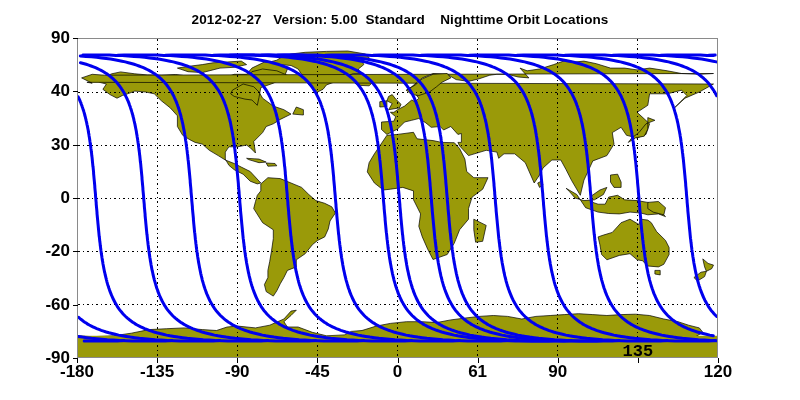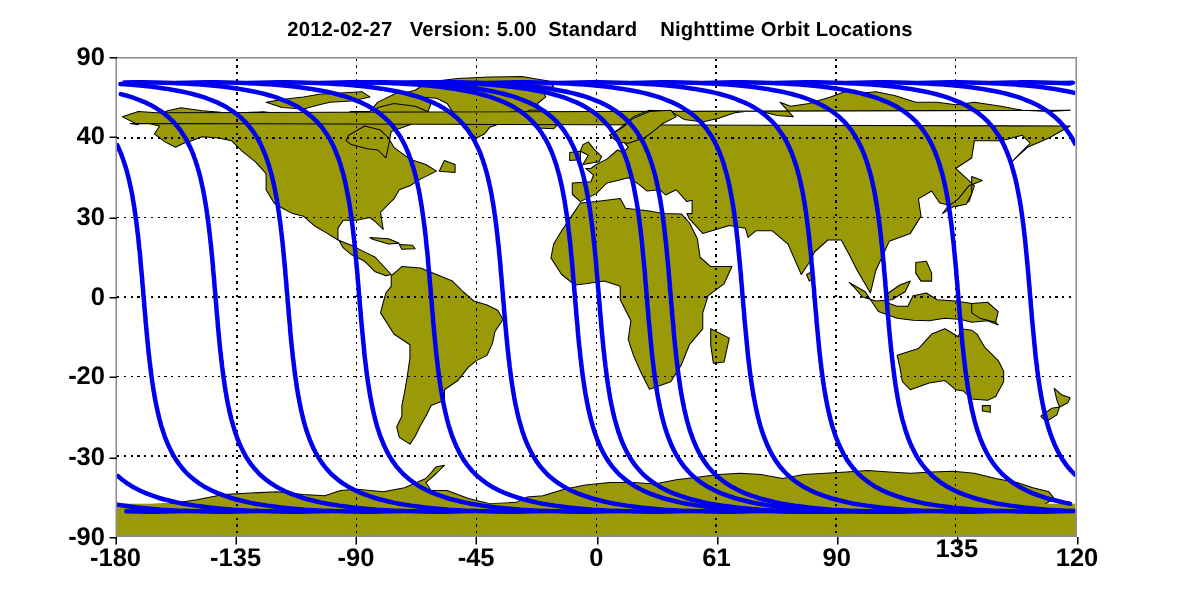--- a/index.html
+++ b/index.html
@@ -153,32 +153,32 @@
         </g>
     </svg>
   </div>
 
   <div id="y-labels">
       <div class="axis-label ylabel" style="right:730px; top:38.0px;">90</div>
       <div class="axis-label ylabel" style="right:730px; top:91.3px;">40</div>
       <div class="axis-label ylabel" style="right:730px; top:144.7px;">30</div>
       <div class="axis-label ylabel" style="right:730px; top:198.0px;">0</div>
       <div class="axis-label ylabel" style="right:730px; top:251.3px;">-20</div>
-      <div class="axis-label ylabel" style="right:730px; top:304.7px;">-30</div>
+      <div class="axis-label ylabel" style="right:730px; top:304.7px;">-60</div>
       <div class="axis-label ylabel" style="right:730px; top:358.0px;">-90</div>
     </div>
   <div id="x-labels">
       <div class="axis-label xlabel" style="left:77.0px; top:362px;">-180</div>
       <div class="axis-label xlabel" style="left:157.1px; top:362px;">-135</div>
       <div class="axis-label xlabel" style="left:237.3px; top:362px;">-90</div>
       <div class="axis-label xlabel" style="left:317.4px; top:362px;">-45</div>
       <div class="axis-label xlabel" style="left:397.5px; top:362px;">0</div>
       <div class="axis-label xlabel" style="left:477.6px; top:362px;">61</div>
       <div class="axis-label xlabel" style="left:557.8px; top:362px;">90</div>
-      <div class="axis-label xlabel" style="left:637.9px; top:356px;">135</div>
+      <div class="axis-label xlabel" style="left:637.9px; top:342px;font-family:Liberation Mono, monospace;">135</div>
       <div class="axis-label xlabel" style="left:718.0px; top:362px;">120</div>
     </div>
   <div id="tick-marks">
       <div class="tick-mark" style="left:73px; top:38.0px; width:5px; height:1px;"></div>
       <div class="tick-mark" style="left:73px; top:91.3px; width:5px; height:1px;"></div>
       <div class="tick-mark" style="left:73px; top:144.7px; width:5px; height:1px;"></div>
       <div class="tick-mark" style="left:73px; top:198.0px; width:5px; height:1px;"></div>
       <div class="tick-mark" style="left:73px; top:251.3px; width:5px; height:1px;"></div>
       <div class="tick-mark" style="left:73px; top:304.7px; width:5px; height:1px;"></div>
       <div class="tick-mark" style="left:73px; top:358.0px; width:5px; height:1px;"></div>

